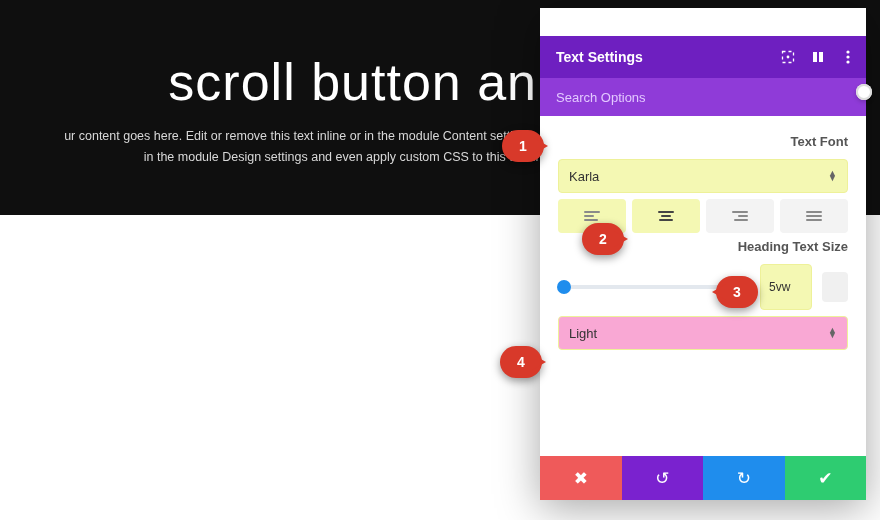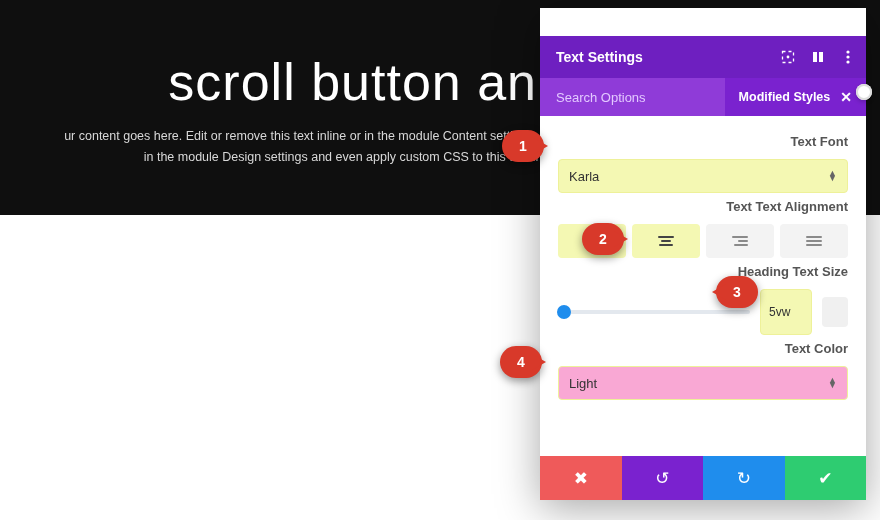--- a/index.html
+++ b/index.html
@@ -125,41 +125,36 @@
           <svg width="4" height="14" viewBox="0 0 4 14">
               <circle cx="2" cy="2" r="1.6" fill="#fff"></circle>
               <circle cx="2" cy="7" r="1.6" fill="#fff"></circle>
               <circle cx="2" cy="12" r="1.6" fill="#fff"></circle>
             </svg>
         </span>
       </span>
     </div>
     <div class="p-toolbar">
       <div class="search-tab">Search Options</div>
-      <div class="mod-tab">
-        <span>Modified Styles</span>
-        <span class="x">✕</span>
-      </div>
     </div>
     <div class="little-knob"></div>
 
     <div class="panel-body">
 
       <div class="field">
         <div class="field-label">Text Font</div>
         <div class="select">
           <span>Karla</span>
           <span class="caret">
               <span class="caret-stack">▲<br>▼</span>
             </span>
         </div>
       </div>
 
       <div class="field">
-        <div class="field-label">Text Text Alignment</div>
         <div class="align-row">
           <div class="align-btn">
               <span class="align-glyph la">
                 <span class="line"></span>
                 <span class="line"></span>
                 <span class="line"></span>
               </span>
             </div>
           <div class="align-btn">
               <span class="align-glyph lc">
@@ -192,21 +187,20 @@
             <div class="slider-thumb"></div>
           </div>
           <div class="size-val">
             <span>5vw</span>
           </div>
           <div class="size-unit"></div>
         </div>
       </div>
 
       <div class="field">
-        <div class="field-label">Text Color</div>
         <div class="select light-bg">
           <span>Light</span>
           <span class="caret">
               <span class="caret-stack">▲<br>▼</span>
             </span>
         </div>
       </div>
 
     </div>
 

